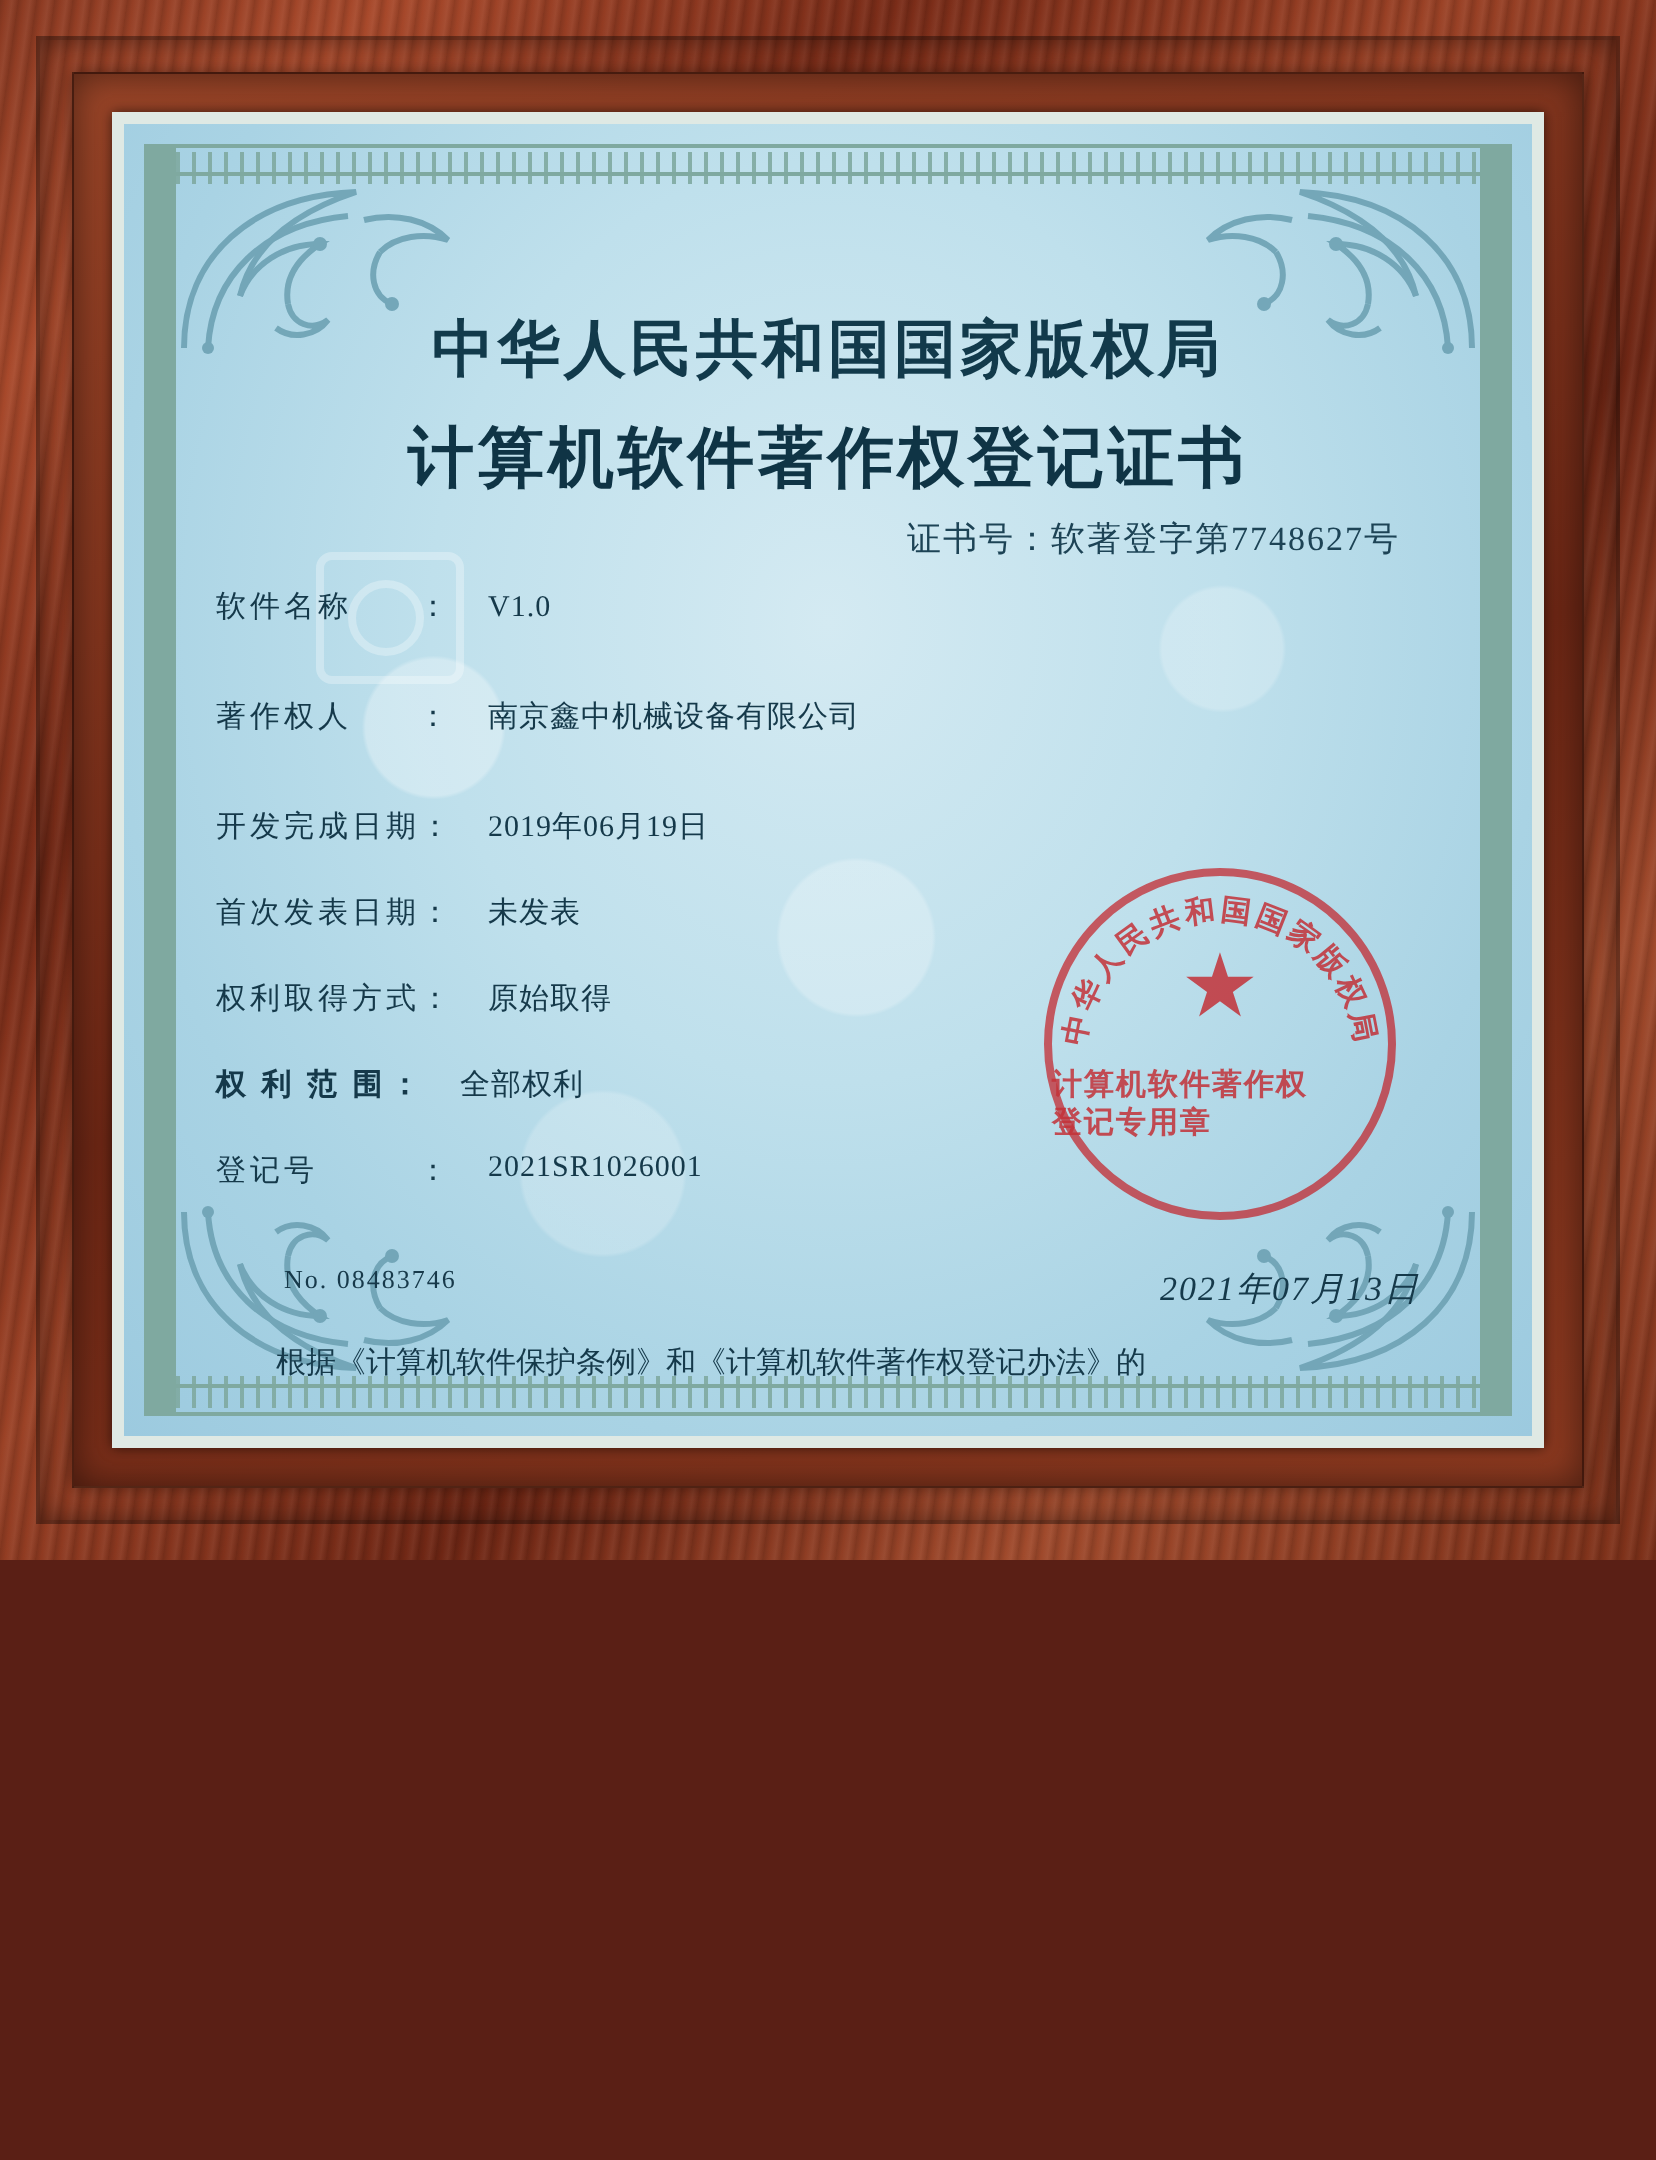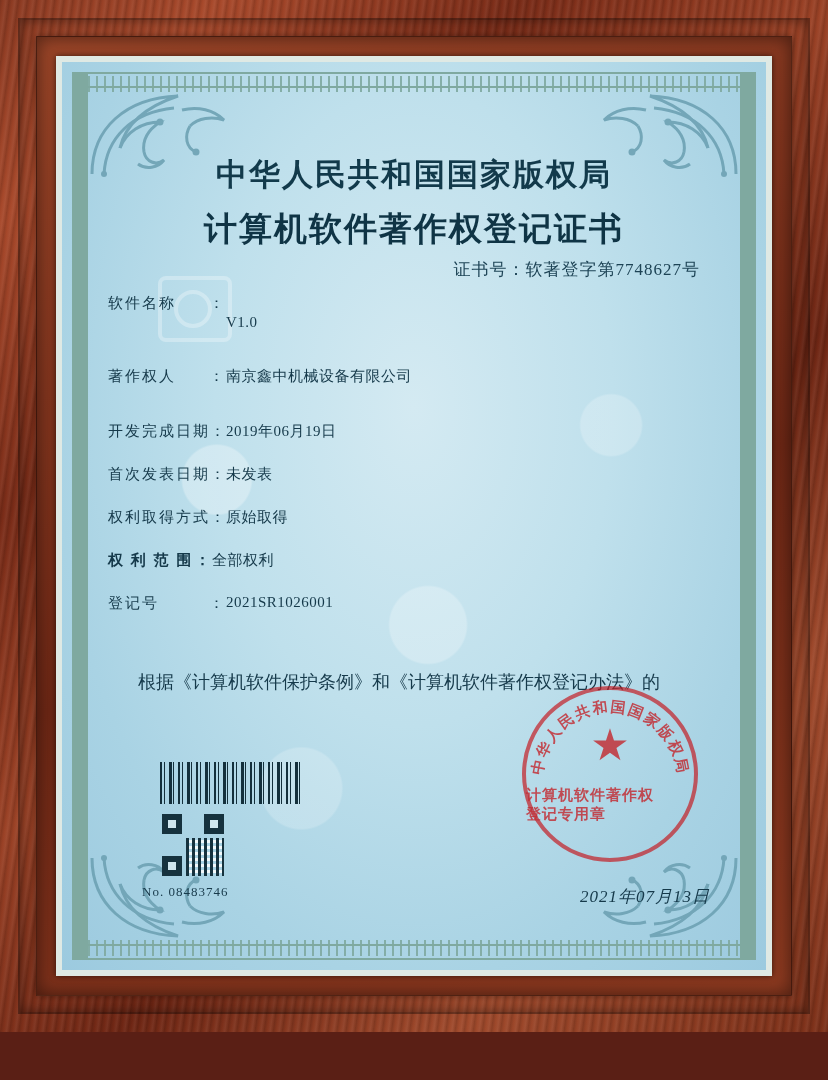--- a/index.html
+++ b/index.html
@@ -4,21 +4,21 @@
 <style>
   html,body{margin:0;padding:0;}
   body{
     width:828px;height:1080px;overflow:hidden;
     font-family:"Liberation Serif", serif;
     background:#5a1f15;
   }
 
   
   #frame{
-    position:relative;width:828px;height:1032px;
+    position:relative;width:828px;height:780px;
     background:
       linear-gradient(135deg,#8b3a22 0%,#a8492b 12%,#7a2c18 28%,#9b4226 45%,#6e2614 62%,#a04a2c 80%,#7c3019 100%);
     box-sizing:border-box;
   }
   #frame:before{
     content:"";position:absolute;inset:0;
     background:repeating-linear-gradient(98deg, rgba(0,0,0,0.13) 0px, rgba(0,0,0,0.0) 3px, rgba(255,255,255,0.05) 6px, rgba(0,0,0,0.10) 9px);
     pointer-events:none;
   }
   .frame-bevel-out{
@@ -109,29 +109,29 @@
     position:absolute;right:66px;top:196px;font-size:17px;color:#1d4355;letter-spacing:1px;
   }
 
   .rows{position:absolute;left:46px;right:46px;top:232px;color:#15394a;}
   .row{display:flex;align-items:flex-start;margin-bottom:6px;font-size:15px;}
   .row .lbl{
     width:118px;flex:0 0 118px;letter-spacing:2px;white-space:nowrap;
   }
   .row .lbl.spread{display:flex;justify-content:space-between;}
   .row .val{flex:1;letter-spacing:.5px;}
-  .row.tall{margin-bottom:10px;}
-  .sub-val{margin-top:20px;font-family:"Liberation Serif",serif;}
+  .row.tall{margin-bottom:10px;gap:18px;}
+  .sub-val{margin-top:2px;font-family:"Liberation Serif",serif;}
 
   .gap-a{height:26px;}
   .gap-b{height:14px;}
 
   .para{
     position:absolute;left:46px;right:40px;top:604px;
-    font-size:18px;line-height:33px;color:#15394a;text-align:justify;
+    font-size:15px;line-height:33px;color:#15394a;text-align:justify;
   }
   .para .ind{display:block;text-indent:30px;}
 
   
   .barcode{
     position:absolute;left:98px;top:700px;width:140px;height:42px;
     background-image:repeating-linear-gradient(90deg,
       #14303c 0 2px, transparent 2px 4px,
       #14303c 4px 5px, transparent 5px 9px,
       #14303c 9px 12px, transparent 12px 13px,

